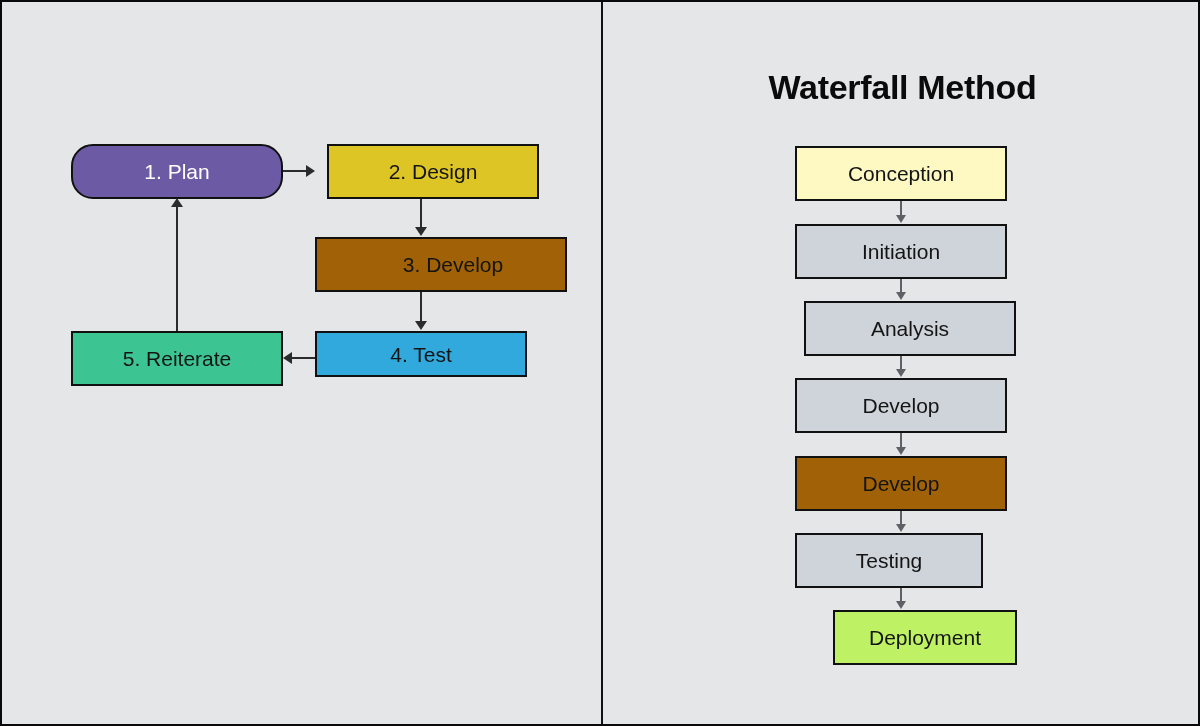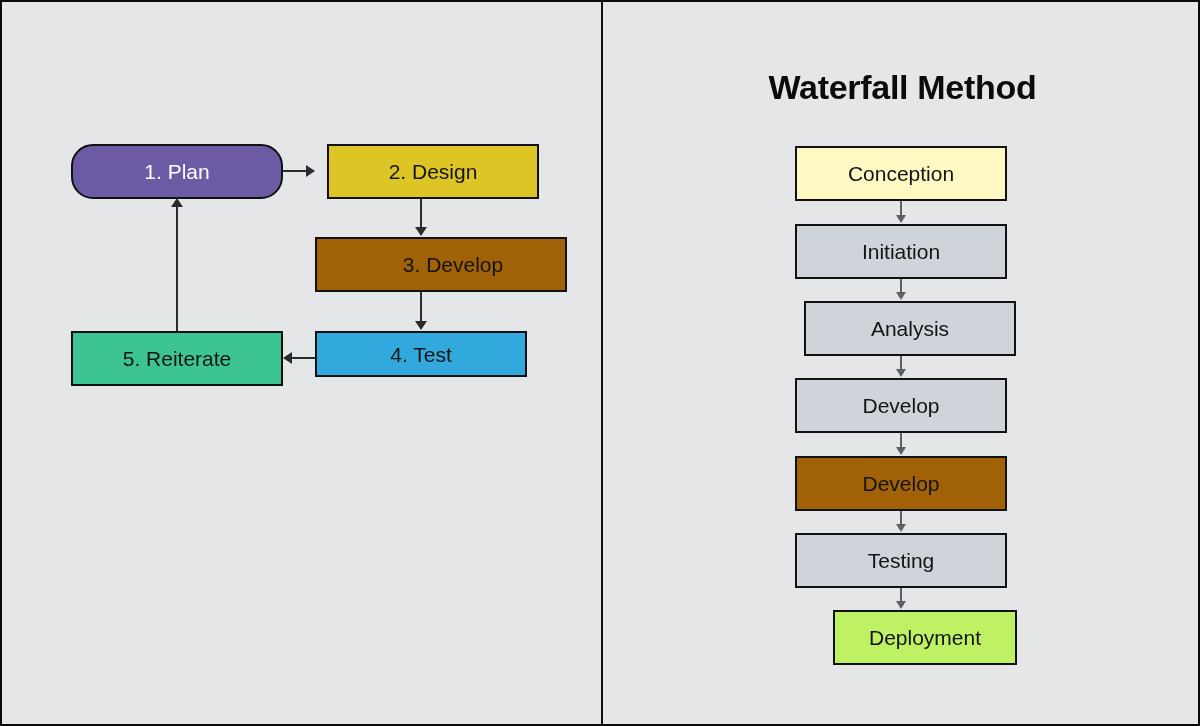--- a/index.html
+++ b/index.html
@@ -153,21 +153,21 @@
   </div>
 
   <div class="node" style="left:793px; top:376px; width:212px; height:55px; background:#ced4d9;">
     <span>Develop</span>
   </div>
 
   <div class="node" style="left:793px; top:454px; width:212px; height:55px; background:#a16207;">
     <span>Develop</span>
   </div>
 
-  <div class="node" style="left:793px; top:531px; width:212px; height:55px; background:#ced4d9;">
+  <div class="node" style="left:793px; top:531px; width:188px; height:55px; background:#ced4d9;">
     <span>Testing</span>
   </div>
 
   <div class="node" style="left:831px; top:608px; width:184px; height:55px; background:#bef264;">
     <span>Deployment</span>
   </div>
 
   <div class="conn-wf" style="left:898px; top:199px; height:16px;"></div>
   <div class="arrowhead wf-down" style="left:894px; top:213px;"></div>
 

